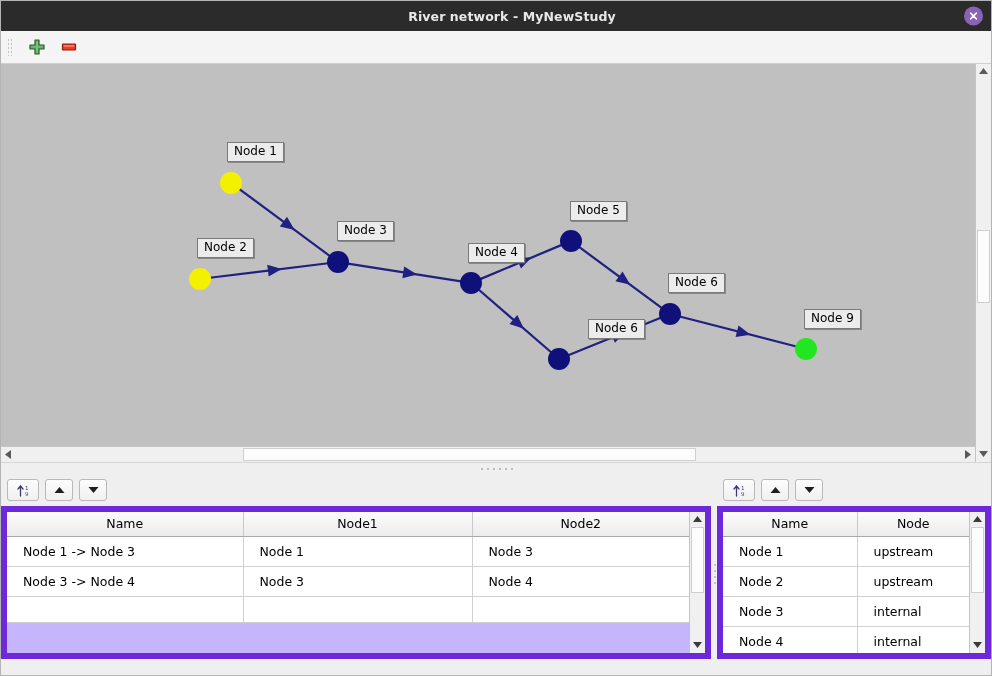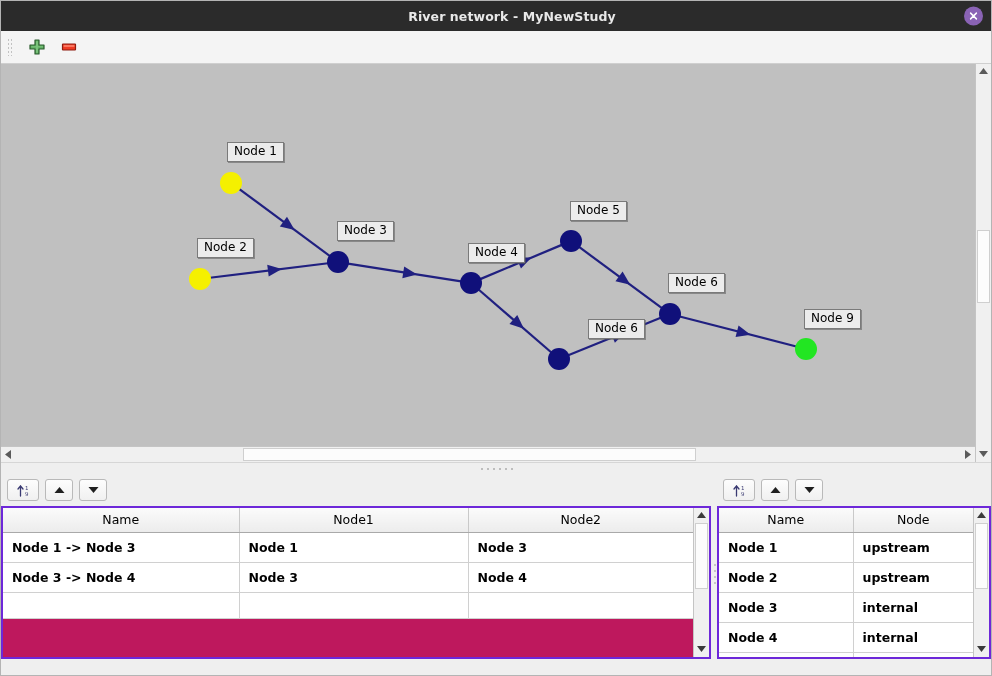--- a/index.html
+++ b/index.html
@@ -181,22 +181,22 @@
     border-radius: 3px;
     display: flex; align-items: center; justify-content: center;
     cursor: pointer;
   }
   .btn.wide { width: 32px; }
 
   .table-area {
     flex: 1;
     display: flex;
     min-height: 0;
-    border: 2px solid #6d28d9;
-    background: #be185d;
+    border: 6px solid #6d28d9;
+    background: #c4b5fd;
     margin: 0 0 0 0;
     overflow: hidden;
   }
   .table-scrollport { flex: 1; overflow: hidden; min-width: 0; }
   table {
     width: 100%;
     border-collapse: collapse;
     font-size: 12.5px;
     table-layout: fixed;
   }
@@ -208,26 +208,25 @@
     height: 24px;
     text-align: center;
     color: #000;
     font-size: 12.5px;
   }
   thead th:last-child { border-right: none; }
   tbody td {
     height: 30px;
     border-right: 1px solid #d0d0d0;
     border-bottom: 1px solid #d0d0d0;
-    padding: 0 9px;
+    padding: 0 16px;
     color: #000;
     background: #fff;
     white-space: nowrap;
     overflow: hidden;
-    font-weight: bold;
   }
   tbody td:last-child { border-right: none; }
   tbody tr.blank td { height: 26px; }
 
   .tbl-vscroll {
     width: 16px; min-width: 16px;
     background: #f0f0f0;
     border-left: 1px solid #c4c4c4;
     display: flex; flex-direction: column;
   }

